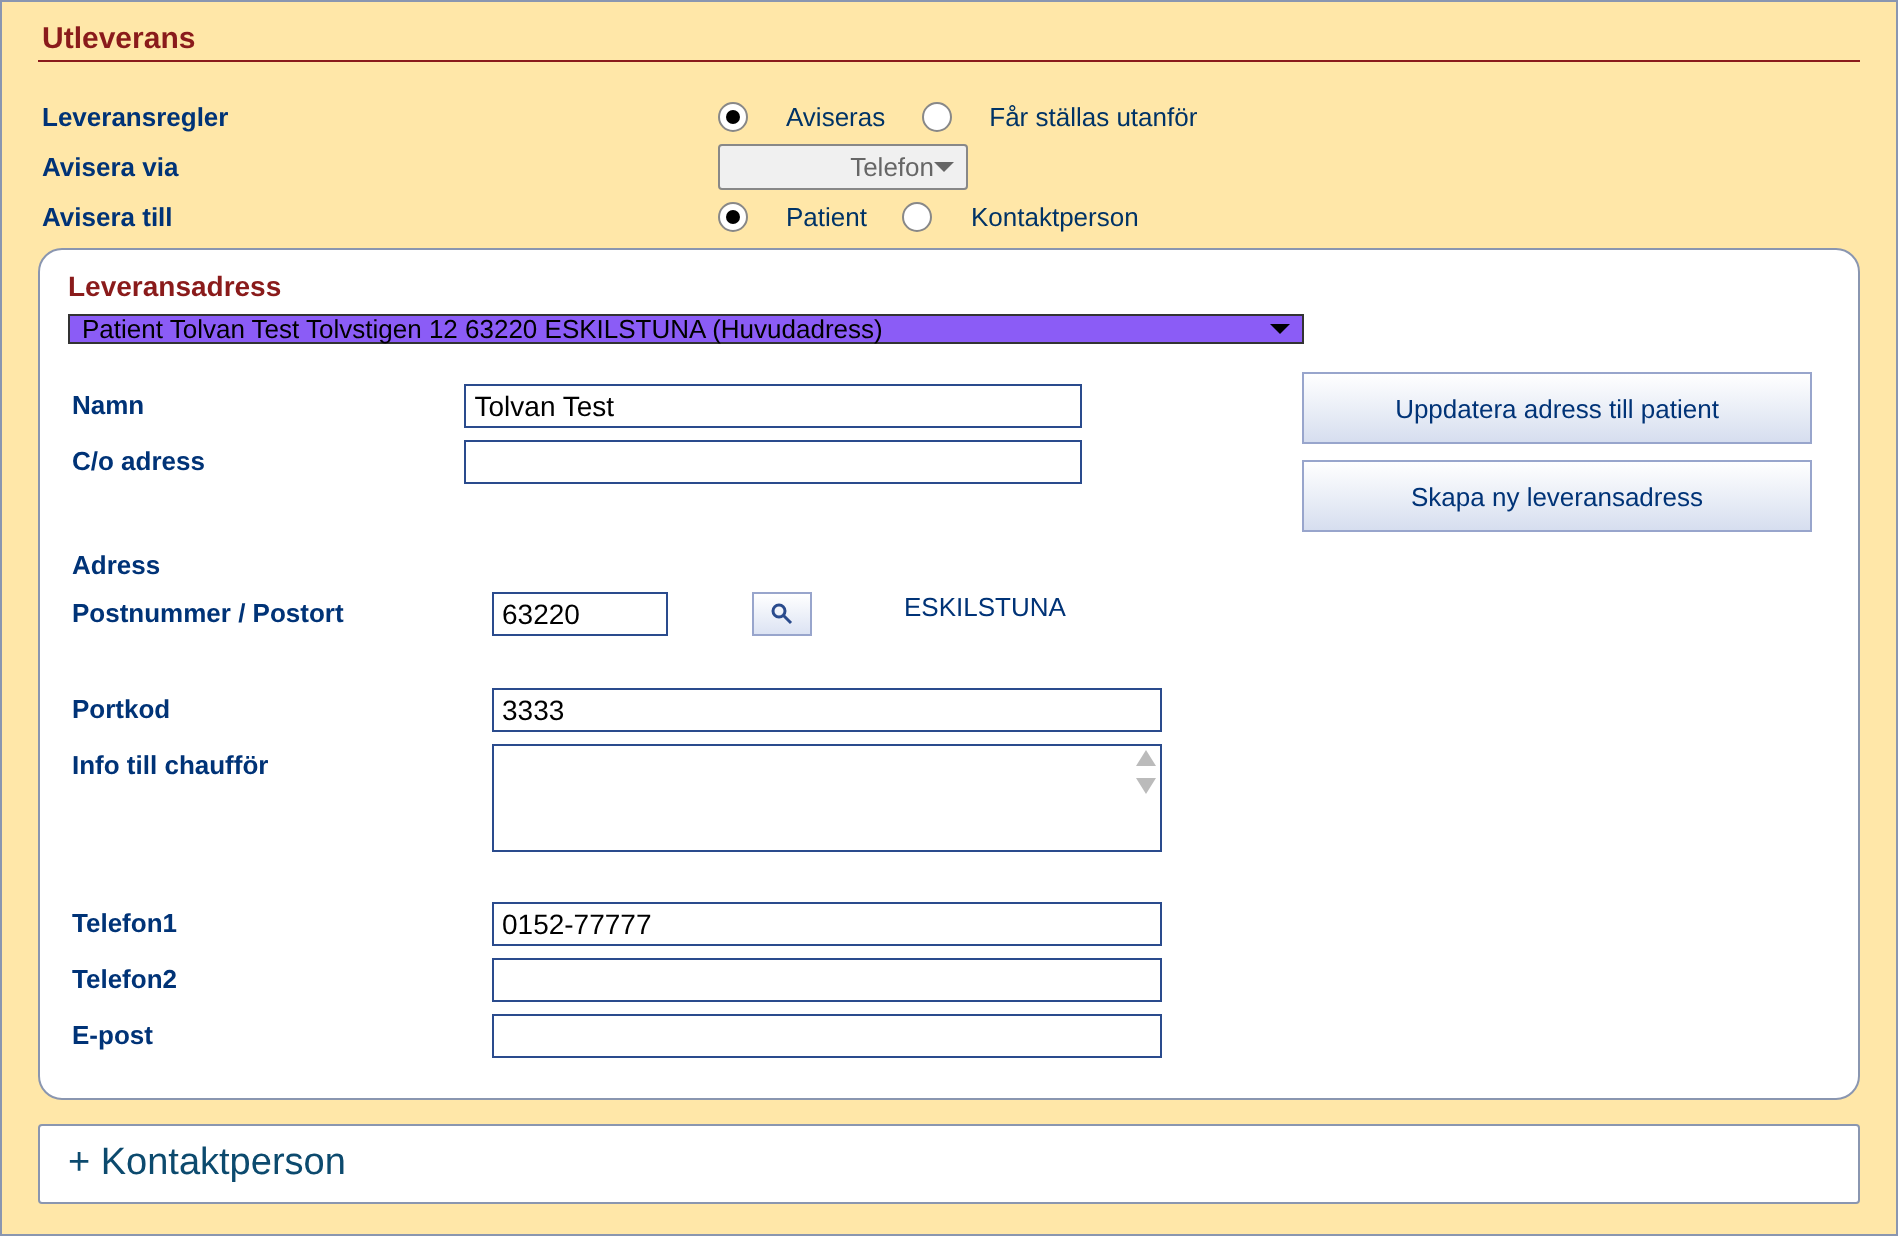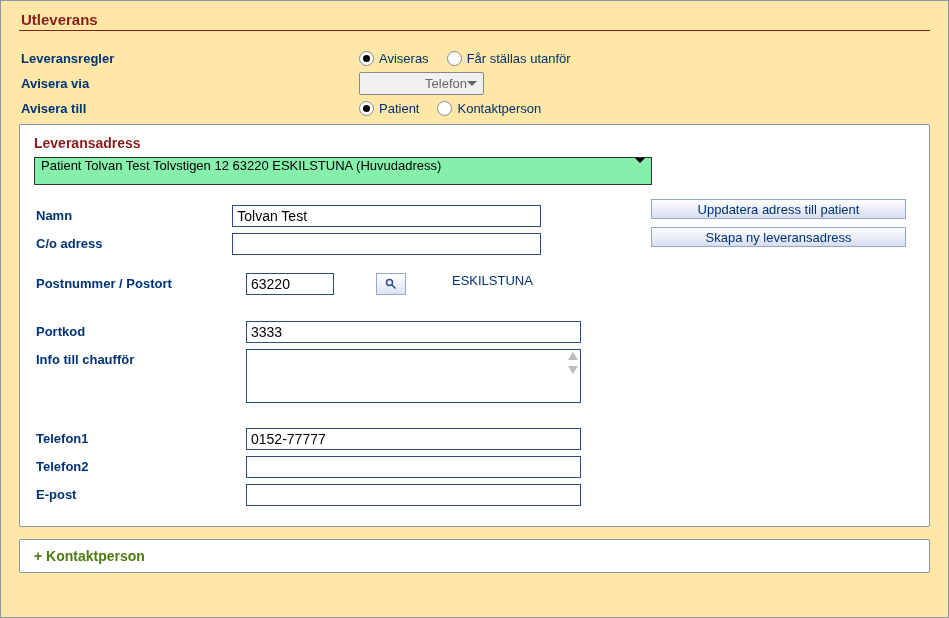--- a/index.html
+++ b/index.html
@@ -37,20 +37,21 @@
     padding-left: 2px;
   }
   .radio-group {
     display: flex;
     align-items: center;
     gap: 4px;
   }
   .radio {
     display: inline-flex;
     margin-right: 14px;
+    gap: 14px;
   }
   .radio-dot {
     width: 15px; height: 15px;
     border: 1px solid #888;
     border-radius: 50%;
     margin-right: 5px;
     background: #fff;
     position: relative;
     display: inline-block;
   }
@@ -76,36 +77,37 @@
   }
   .select-chevron {
     width: 0; height: 0;
     border-left: 5px solid transparent;
     border-right: 5px solid transparent;
     border-top: 5px solid #666;
   }
   .panel {
     background: #fff;
     border: 1px solid #8a96b0;
-    border-radius: 2px;
+    border-radius: 12px;
     padding: 10px 14px 14px 14px;
     margin: 8px 0;
   }
   .panel-title {
     color: #8a1b1b;
     font-weight: bold;
     font-size: 14px;
     margin-bottom: 6px;
   }
   .addr-select {
     width: 618px;
-    height: 28px;
+    height: 15px;
     border: 1px solid #333;
-    background: #86efac;
-    display: flex;
+    background: #8b5cf6;
+    display: flex;
+    align-items: center;
     justify-content: space-between;
     padding: 0 6px;
     font-family: Arial, sans-serif;
     color: #000;
   }
   .addr-select .select-chevron { border-top-color: #000; }
   .form-row {
     display: flex;
     align-items: flex-start;
     margin: 6px 0;
@@ -170,44 +172,44 @@
     width: 12px; height: 12px;
   }
   .side-buttons {
     margin-left: 110px;
     display: flex;
     flex-direction: column;
     gap: 8px;
   }
   .btn {
     width: 255px;
-    height: 20px;
+    height: 36px;
     border: 1px solid #98a5cc;
     background: linear-gradient(#ffffff, #d6deef);
     color: #003377;
     font-weight: normal;
     font-size: 13px;
     cursor: pointer;
     display: flex;
     align-items: center;
     justify-content: center;
   }
   .first-form-row { display: flex; align-items: flex-start; }
   .first-form-row .left { width: 507px; }
   .kontakt-panel {
     background: #fff;
     border: 1px solid #8a96b0;
     border-radius: 2px;
     padding: 8px 14px;
     margin-top: 12px;
   }
   .kontakt-title {
-    color: #4d7c0f;
-    font-weight: bold;
-    font-size: 14px;
+    color: #0c4a6e;
+    font-weight: normal;
+    font-size: 19px;
   }
 </style>
 </head>
 <body>
 
 <div class="wrapper">
 
   <div class="section-title">Utleverans</div>
 
   <div class="row">
@@ -267,20 +269,21 @@
           <input class="tin" value="" style="">
         </div>
       </div>
       <div class="side-buttons">
         <div class="btn">Uppdatera adress till patient</div>
         <div class="btn">Skapa ny leveransadress</div>
       </div>
     </div>
 
     <div class="form-row">
+      <div class="flabel">Adress</div>
     </div>
 
     <div class="form-row">
       <div class="flabel">Postnummer / Postort</div>
       <input class="tin short" value="63220" style="">
       <div class="lookup-btn">
         <svg class="mag" viewBox="0 0 16 16">
           <circle cx="6" cy="6" r="4" fill="none" stroke="#2a4b8d" stroke-width="2"></circle>
           <line x1="9" y1="9" x2="14" y2="14" stroke="#2a4b8d" stroke-width="2"></line>
         </svg>

